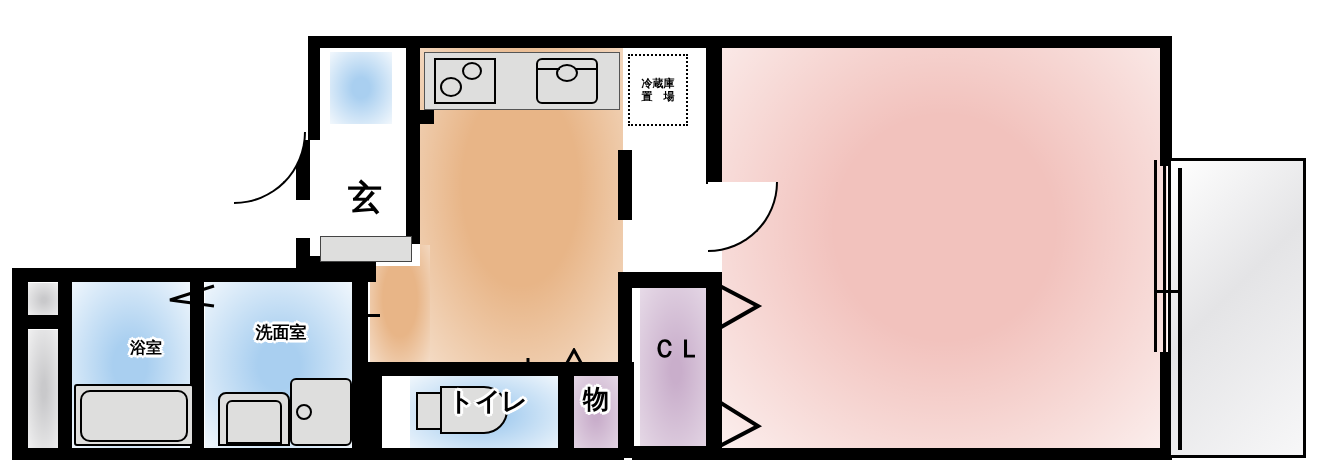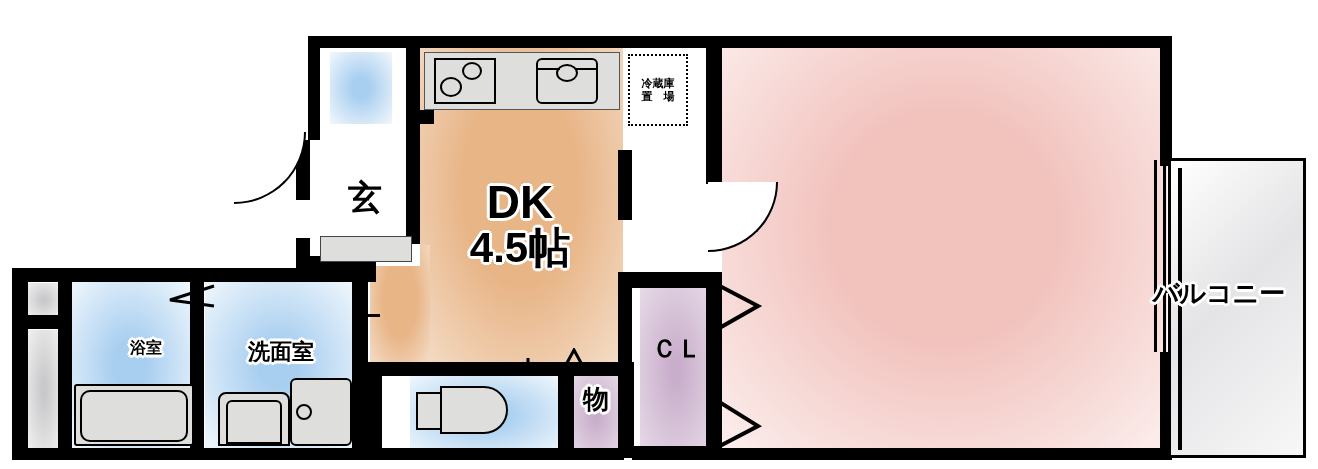--- a/index.html
+++ b/index.html
@@ -265,34 +265,30 @@
     <polyline points="4,20 4,16 92,16" fill="none" stroke="#000" stroke-width="3"></polyline>
     <polyline points="4,24 92,24" fill="none" stroke="#000" stroke-width="3"></polyline>
     <polyline points="92,24 104,2 116,24" fill="none" stroke="#000" stroke-width="3"></polyline>
     <line x1="58" y1="10" x2="58" y2="24" stroke="#000" stroke-width="3"></line>
   </svg>
 
   <svg class="fold" style="left:712px; top:280px; width:60px; height:172px;" viewBox="0 0 60 172">
     <polyline points="4,4 46,26 4,50 4,120 46,146 4,168" fill="none" stroke="#000" stroke-width="4"></polyline>
   </svg>
 
-  <div class="label" style="left:440px; top:178px; width:160px; font-size:46px;">
-    <div>DK</div>
-    <div style="font-size:42px;">4.5帖</div>
-  </div>
 
   <div class="label" style="left:810px; top:222px; width:260px; font-size:38px;">
   </div>
 
   <div class="label" style="left:340px; top:180px; width:50px; font-size:34px;">玄</div>
 
   <div class="label" style="left:108px; top:340px; width:76px; font-size:16px;">浴室</div>
 
-  <div class="label" style="left:226px; top:340px; width:110px; font-size:22px;">洗面室</div>
-
+  <div class="label" style="left:226px; top:324px; width:110px; font-size:17px;">洗面室</div>
+
+  <div class="label" style="left:442px; top:388px; width:92px; font-size:26px;">トイレ</div>
 
   <div class="label" style="left:578px; top:386px; width:36px; font-size:26px;">物</div>
 
   <div class="label" style="left:644px; top:336px; width:66px; font-size:25px; font-family:'Liberation Serif', serif; text-shadow:none;">ＣＬ</div>
 
-  <div class="label" style="left:1144px; top:280px; width:150px; font-size:26px;">バルコニー</div>
 
 </div>
 
 </body></html>

